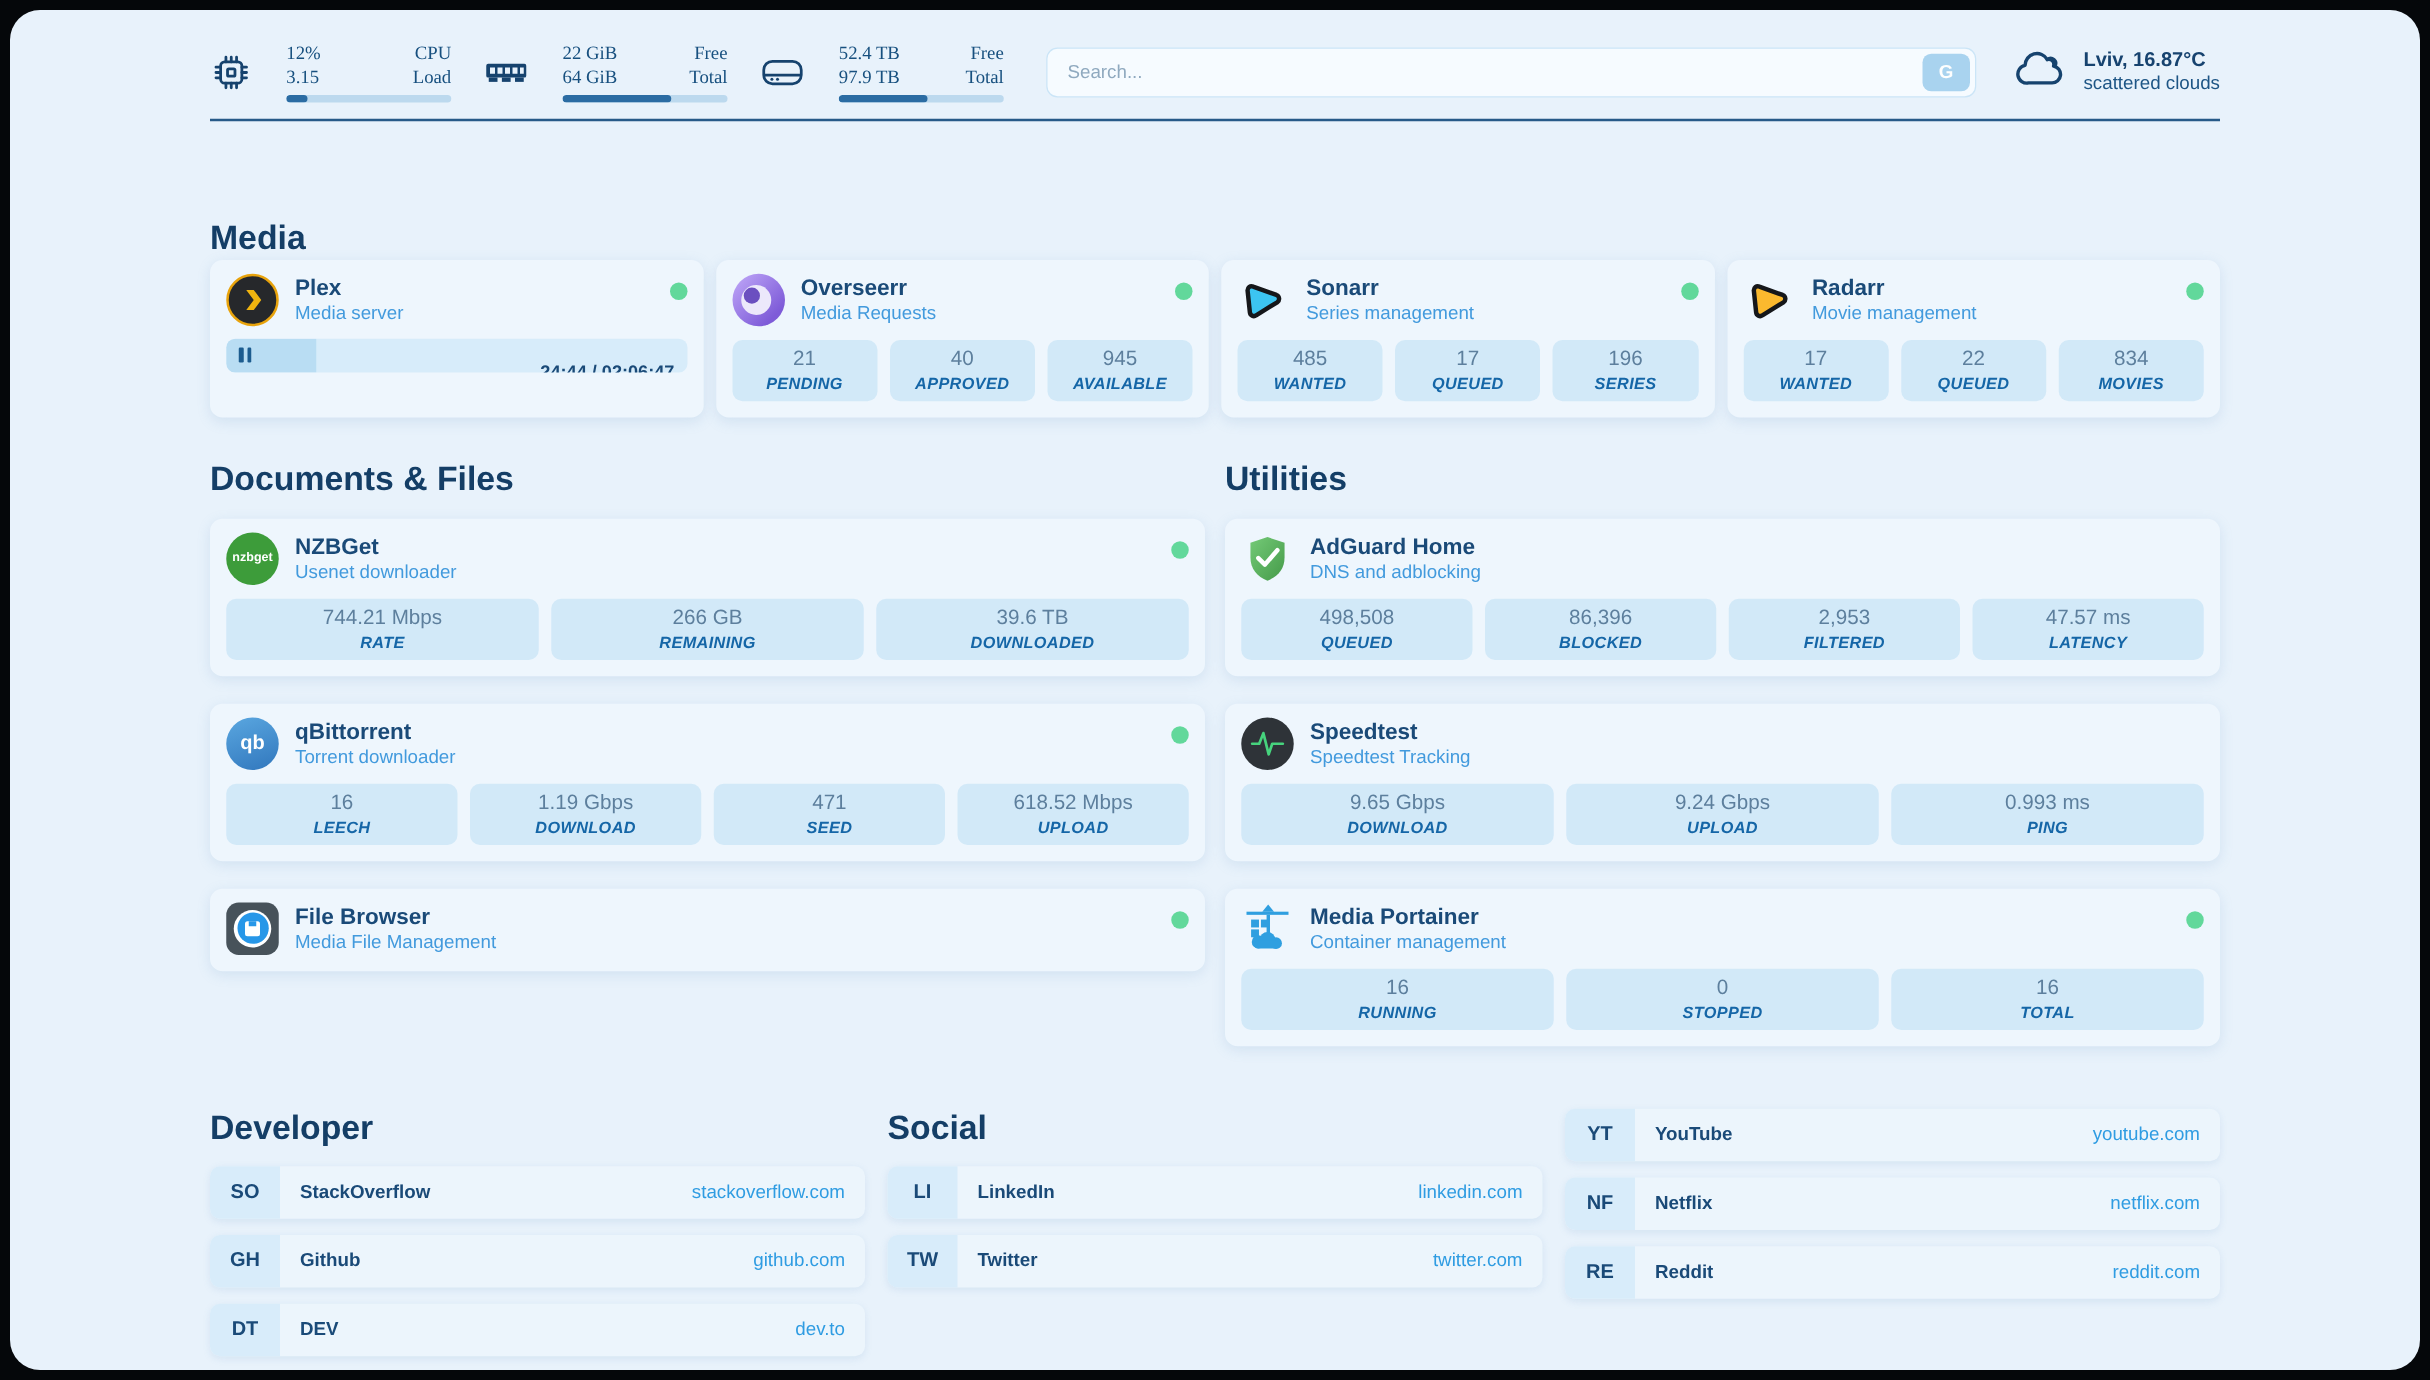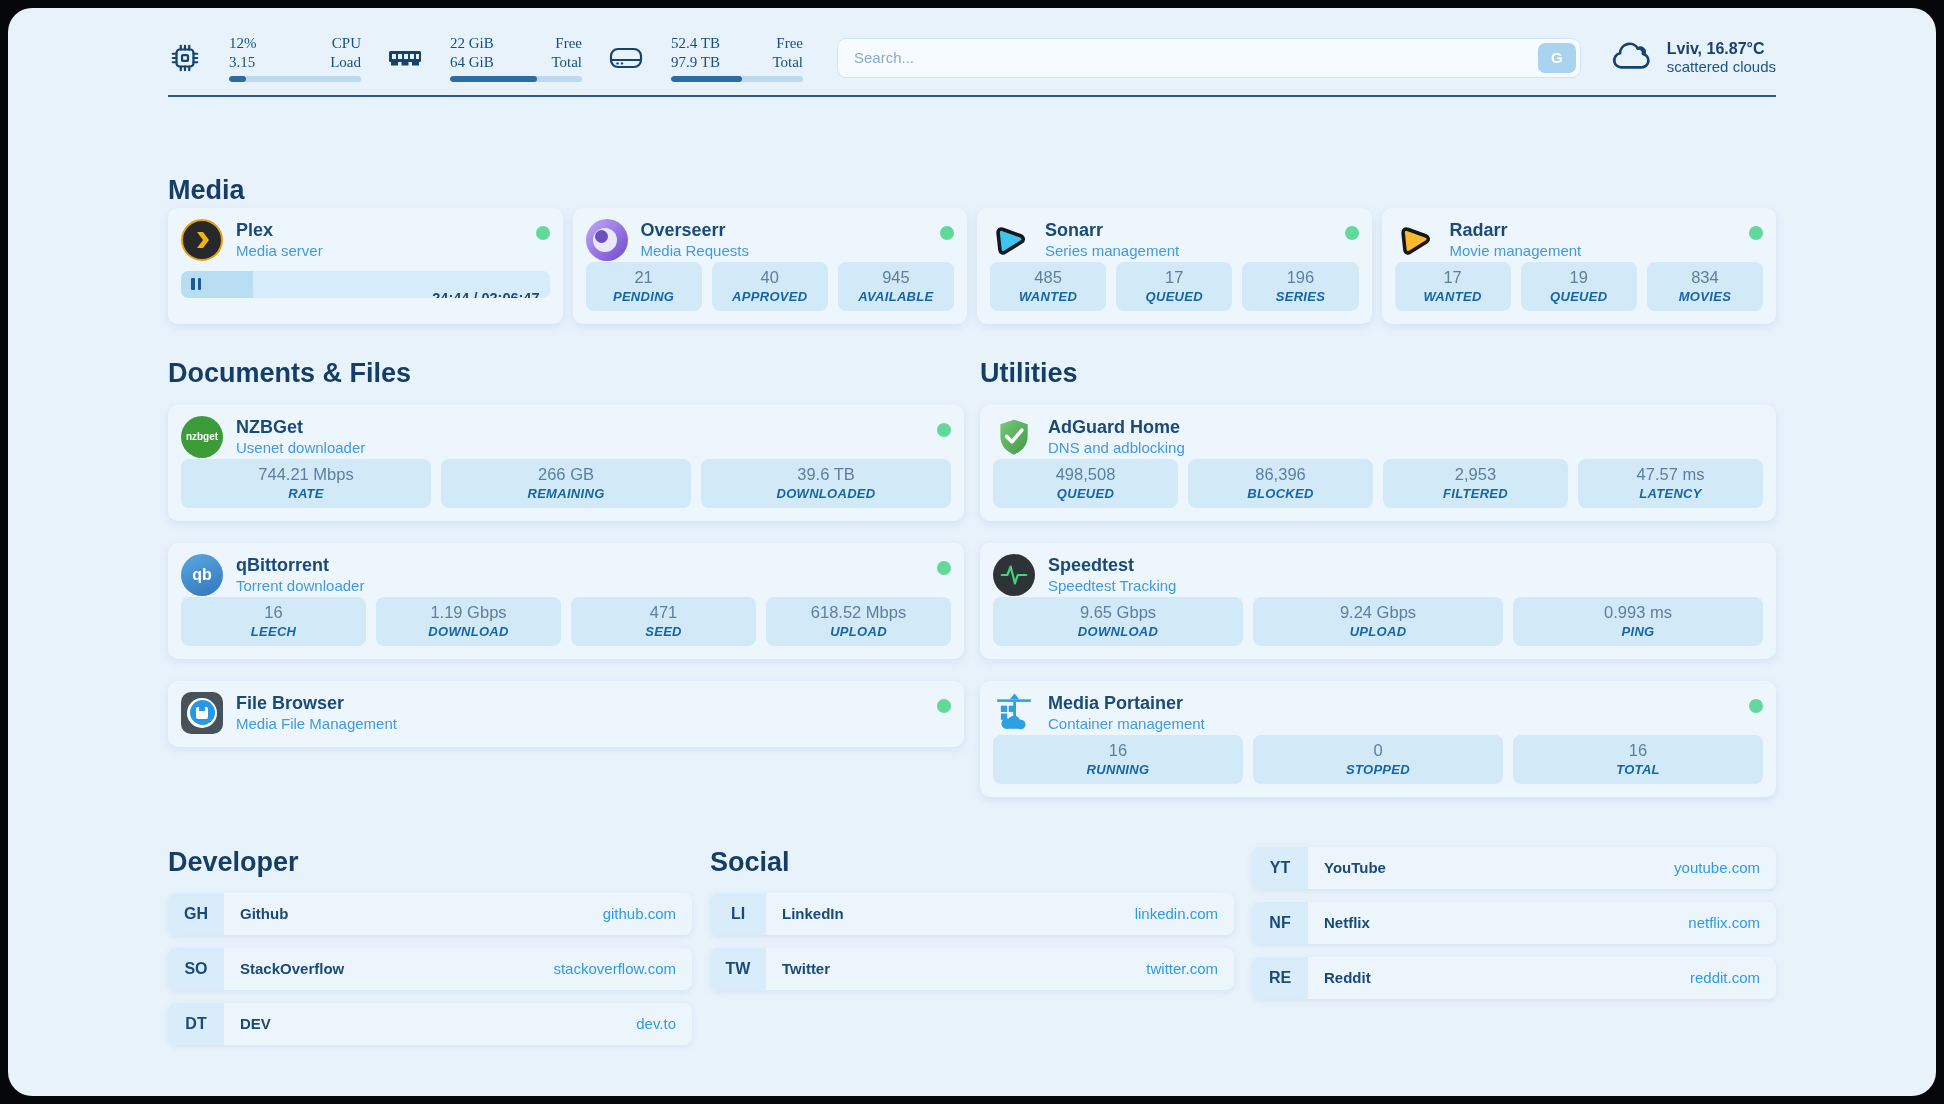--- a/index.html
+++ b/index.html
@@ -37,21 +37,21 @@
   .media-grid { display:grid; grid-template-columns:repeat(4,1fr); gap:10px; }
 
   .card { background:#eef6fd; border-radius:10px; padding:11px 13px 13px; box-shadow:0 3px 10px rgba(110,155,200,.18); cursor:pointer; }
   .card-head { display:flex; align-items:center; }
   .app-icon { position:relative; width:42px; height:42px; flex:0 0 42px; border-radius:50%; display:flex; align-items:center; justify-content:center; }
   .app-titles { margin-left:13px; min-width:0; }
   .app-name { font-size:18px; font-weight:600; color:#1a4a78; white-space:nowrap; }
   .app-desc { font-size:15px; color:#429add; margin-top:1px; white-space:nowrap; }
   .status-dot { width:14px; height:14px; border-radius:50%; background:#62d89b; margin-left:auto; align-self:flex-start; margin-top:7px; }
 
-  .stats { display:flex; gap:10px; margin-top:1px; }
+  .stats { display:flex; gap:10px; margin-top:11px; }
   .stat { flex:1; background:#d2e9f8; border-radius:8px; text-align:center; padding:6px 2px 7px; }
   .stat-value { font-size:16.5px; color:#5d7f9d; }
   .stat-label { font-size:13px; font-weight:700; letter-spacing:.3px; color:#1566a7; margin-top:2px;font-style:italic; }
 
   
   .player { margin-top:10px; display:flex; flex-direction:column; gap:7px; }
   .player-row { position:relative; background:#d7ecfa; border-radius:7px; height:27px; display:flex; align-items:center; padding:0 10px; overflow:hidden; }
   .np-title { font-size:14.5px; font-weight:600; color:#1a4a78; z-index:1; }
   .gear { margin-left:auto; color:#8fb6d3; font-size:15px; z-index:1; line-height:1; }
   .pb-fill { position:absolute; left:0; top:0; bottom:0; background:#b9ddf3; border-radius:7px 0 0 7px; }
@@ -299,21 +299,21 @@
           <div class="app-desc">Movie management</div>
         </div>
         <span class="status-dot"></span>
       </div>
       <div class="stats">
         <div class="stat">
           <div class="stat-value">17</div>
           <div class="stat-label">WANTED</div>
         </div>
         <div class="stat">
-          <div class="stat-value">19</div>
+          <div class="stat-value">22</div>
           <div class="stat-label">QUEUED</div>
         </div>
         <div class="stat">
           <div class="stat-value">834</div>
           <div class="stat-label">MOVIES</div>
         </div>
       </div>
     </div>
   </div>
 
@@ -511,30 +511,30 @@
       </div>
     </div>
   </div>
 
   <div class="links-grid">
 
     <div>
       <div class="section-title">Developer</div>
       <div class="link-list">
         <a class="link-row">
+          <span class="link-badge">SO</span>
+          <span class="link-name">StackOverflow</span>
+          <span class="link-url">stackoverflow.com</span>
+        </a>
+        <a class="link-row">
           <span class="link-badge">GH</span>
           <span class="link-name">Github</span>
           <span class="link-url">github.com</span>
         </a>
         <a class="link-row">
-          <span class="link-badge">SO</span>
-          <span class="link-name">StackOverflow</span>
-          <span class="link-url">stackoverflow.com</span>
-        </a>
-        <a class="link-row">
           <span class="link-badge">DT</span>
           <span class="link-name">DEV</span>
           <span class="link-url">dev.to</span>
         </a>
       </div>
     </div>
 
     <div>
       <div class="section-title">Social</div>
       <div class="link-list">

